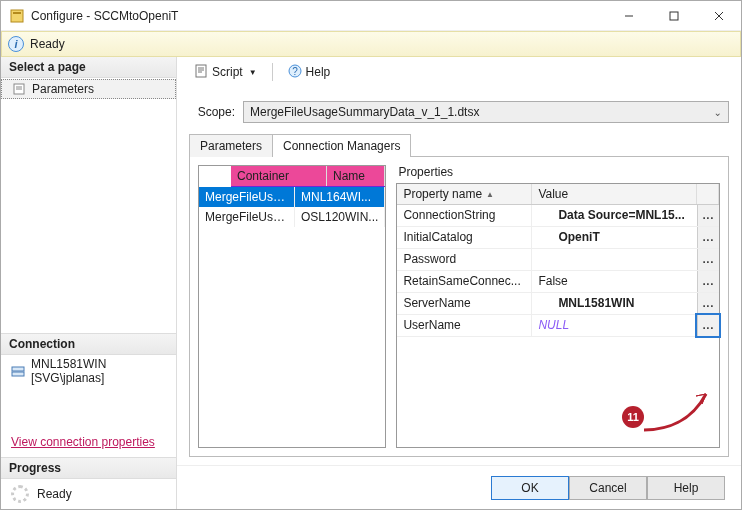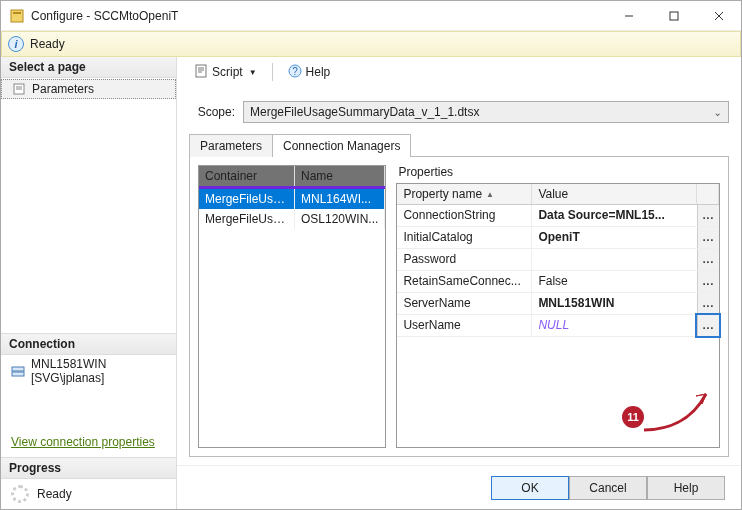--- a/index.html
+++ b/index.html
@@ -14,55 +14,55 @@
   .statusbar .ico { width:16px; height:16px; border-radius:50%; border:1px solid #4a90d9; background:#dfeffd; color:#2b6cb0; font-weight:bold; font-size:11px; display:flex; align-items:center; justify-content:center; margin-right:6px; font-style:italic; }
   .body { flex:1; display:flex; min-height:0; }
   .leftpane { width:176px; border-right:1px solid #ddd; display:flex; flex-direction:column; background:#fff; }
   .leftpane .sechead { background:linear-gradient(#f4f4f4,#e9e9e9); border-top:1px solid #ddd; border-bottom:1px solid #ddd; padding:3px 8px; font-weight:bold; }
   .leftpane .sechead.first { border-top:none; }
   .leftpane .items { padding:2px 0; }
   .leftpane .item { padding:2px 8px 2px 10px; display:flex; align-items:center; gap:6px; }
   .leftpane .item .ico { width:14px; height:14px; display:flex; align-items:center; justify-content:center; }
   .leftpane .item.selected { background:#f2f2f2; border:1px dotted #888; margin:-1px 0; }
   .leftpane .spacer { flex:1; }
-  .leftpane .link { color:#4d7c0f; text-decoration:underline; padding:8px 10px; cursor:pointer; }
+  .leftpane .link { color:#be185d; text-decoration:underline; padding:8px 10px; cursor:pointer; }
   .rightpane { flex:1; display:flex; flex-direction:column; min-width:0; }
   .toolbar { height:30px; display:flex; align-items:center; gap:4px; padding:0 10px; }
   .tbtn { display:flex; align-items:center; gap:4px; padding:2px 6px; border:1px solid transparent; border-radius:2px; }
   .tbtn .drop { font-size:8px; margin-left:2px; }
   .sep { width:1px; height:18px; background:#ccc; margin:0 4px; }
   .content { flex:1; padding:6px 12px 8px 12px; display:flex; flex-direction:column; min-height:0; }
   .row.scope { display:flex; align-items:center; gap:8px; margin:8px 0 10px 0; }
   .row.scope label { width:46px; text-align:right; }
   .row.scope .select { flex:1; border:1px solid #adadad; background:#eee; height:22px; display:flex; align-items:center; padding:0 6px; position:relative; }
   .row.scope .select .chev { position:absolute; right:6px; font-size:10px; color:#555; }
   .tabs { display:flex; align-items:flex-end; }
   .tab { padding:4px 10px; border:1px solid #bbb; border-bottom:none; background:#f3f3f3; margin-right:-1px; font-size:12px; position:relative; top:1px; }
   .tab.active { background:#fff; z-index:2; }
   .tabbody { flex:1; border:1px solid #bbb; display:flex; padding:8px; gap:10px; min-height:0; }
   .grid { border:1px solid #999; flex:0 0 180px; display:flex; flex-direction:column; background:#fff; min-height:0; }
-  .grid .ghead { display:flex; background:#737373; border-bottom:3px solid #6d28d9; }
+  .grid .ghead { display:flex; background:#ec4899; border-bottom:1px solid #6d28d9;margin-left:32px; }
   .grid .ghead .gc { padding:3px 6px; border-right:1px solid #ddd; }
   .grid .grow { display:flex; }
   .grid .grow .gc { padding:3px 6px; border-right:1px solid #eee; overflow:hidden; text-overflow:ellipsis; white-space:nowrap; }
   .grid .grow.sel { background:#0078d7; color:#fff; }
   .grid .c1 { width:96px; flex:0 0 96px; }
   .grid .c2 { flex:1; min-width:0; }
   .grid .fill { flex:1; }
   .props { flex:1; display:flex; flex-direction:column; min-height:0; position:relative; }
   .props .ptitle { padding:0 0 4px 2px; }
   .pgrid { flex:1; border:1px solid #999; background:#fff; display:flex; flex-direction:column; min-height:0; }
   .pgrid .phead { display:flex; background:#f4f4f4; border-bottom:1px solid #ccc; }
   .pgrid .phead .pc { padding:3px 6px; border-right:1px solid #ddd; display:flex; align-items:center; gap:4px; }
   .pgrid .prow { display:flex; border-bottom:1px solid #eee; height:22px; align-items:stretch; }
   .pgrid .pc1 { width:135px; flex:0 0 135px; border-right:1px solid #eee; padding:3px 6px; overflow:hidden; text-overflow:ellipsis; white-space:nowrap; }
   .pgrid .pc2 { flex:1; padding:3px 6px; overflow:hidden; text-overflow:ellipsis; white-space:nowrap; }
   .pgrid .pc3 { width:22px; flex:0 0 22px; border-left:1px solid #ccc; background:#f1f1f1; display:flex; align-items:center; justify-content:center; font-weight:bold; letter-spacing:1px; font-size:10px; }
   .pgrid .pc3.highlight { outline:2px solid #2a7ad2; z-index:3; }
-  .pgrid .bold { font-weight:bold; }
+  .pgrid .bold { font-weight:bold;margin-left:20px; }
   .pgrid .italic { font-style:italic; color:#8b5cf6; }
   .sort { font-size:8px; color:#666; }
   .footer { height:44px; display:flex; align-items:center; justify-content:flex-end; padding:0 16px; border-top:1px solid #eee; }
   .btn { min-width:78px; height:24px; border:1px solid #adadad; background:#e9e9e9; display:flex; align-items:center; justify-content:center; }
   .btn.primary { border:1px solid #2a7ad2; background:#e6f2fd; }
   .badge { position:absolute; width:22px; height:22px; border-radius:50%; background:#b6202e; color:#fff; font-size:11px; font-weight:bold; display:flex; align-items:center; justify-content:center; }
   .arrow { position:absolute; }
   .progressrow { display:flex; align-items:center; gap:8px; padding:6px 10px; }
   .spinner { width:18px; height:18px; border-radius:50%; border:3px dotted #ccc; }
 </style>

